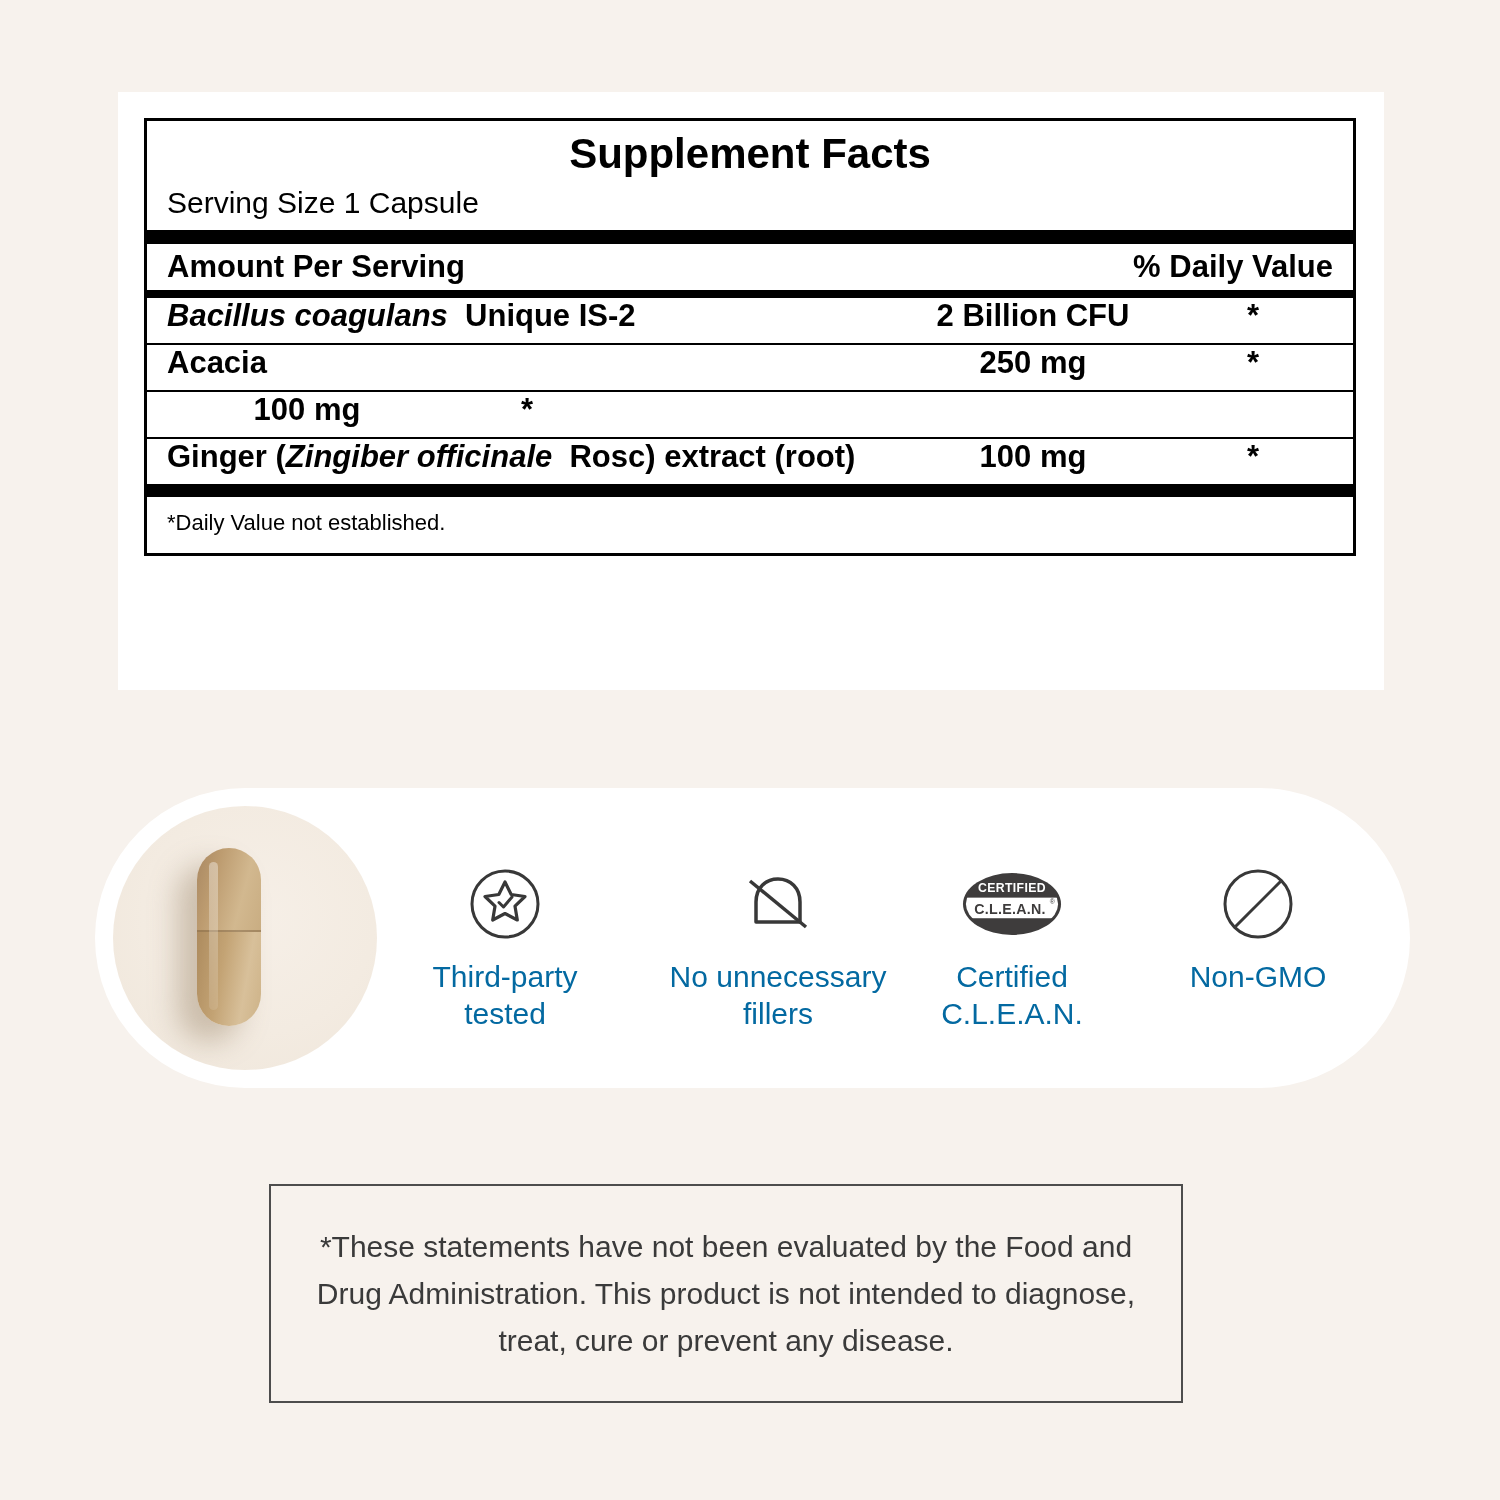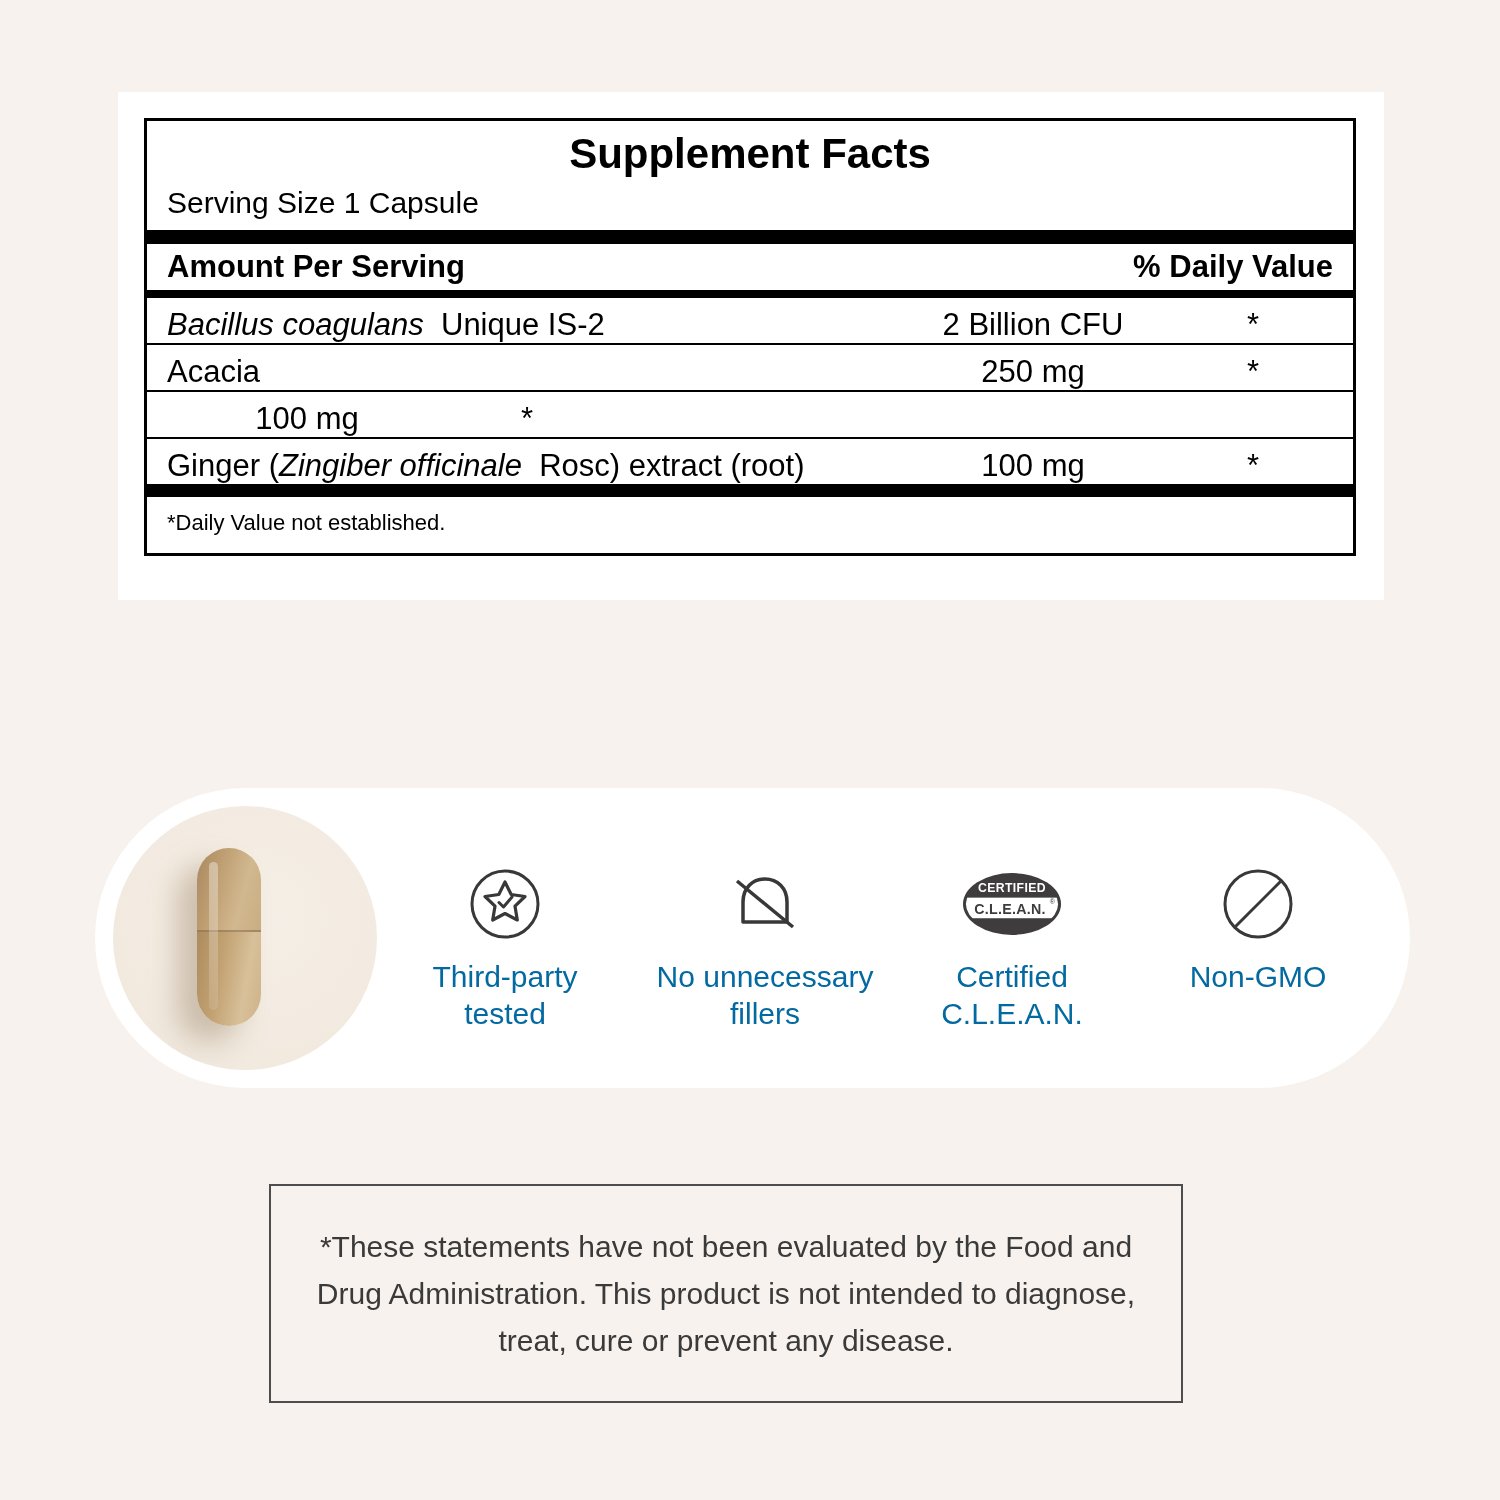--- a/index.html
+++ b/index.html
@@ -5,34 +5,34 @@
   html,body{margin:0;padding:0;}
   body{
     width:1500px;height:1500px;
     background:#f7f2ed;
     font-family:"Liberation Sans", sans-serif;
     color:#000;
   }
   .stage{position:relative;width:1500px;height:1500px;overflow:hidden;background:#f7f2ed;}
 
   
-  .panel{position:absolute;left:118px;top:92px;width:1266px;height:508px;background:#ffffff;}
+  .panel{position:absolute;left:118px;top:92px;width:1266px;height:598px;background:#ffffff;}
   .sf{
     position:absolute;left:26px;top:26px;width:1212px;
     border:3px solid #000;box-sizing:border-box;background:#fff;
   }
   .sf-title{text-align:center;font-weight:bold;font-size:42px;line-height:50px;padding-top:8px;}
   .sf-serving{font-size:30px;line-height:36px;padding:6px 20px 9px;}
   .bar{background:#000;width:100%;}
   .bar-thick{height:14px;}
   .bar-med{height:8px;}
   .bar-bottom{height:13px;}
   .hdr-row{display:flex;justify-content:space-between;align-items:center;
     font-weight:bold;font-size:31px;line-height:36px;padding:5px 20px;}
-  .row{display:flex;align-items:flex-end;height:45px;padding:0 20px;font-size:31px;border-bottom:2px solid #000;}
+  .row{display:flex;align-items:flex-start;height:45px;padding:0 20px;font-size:31px;border-bottom:2px solid #000;font-weight:bold;}
   .row.last{border-bottom:none;}
   .r-name{flex:1;white-space:pre;}
   .r-name .it{font-style:italic;}
   .r-amt{width:280px;text-align:center;}
   .r-dv{width:160px;text-align:center;}
   .sf-footnote{font-size:22px;line-height:36px;padding:8px 20px 12px;}
 
   .other{
     position:absolute;left:46px;top:472px;width:1170px;
     font-size:31px;line-height:44px;
@@ -63,21 +63,21 @@
     border-top:2px solid rgba(130,100,65,0.55);box-sizing:border-box;
   }
   .cap-shine{
     position:absolute;left:12px;top:14px;width:9px;height:148px;border-radius:8px;
     background:linear-gradient(rgba(255,255,255,0.38),rgba(255,255,255,0.10));
   }
 
   .badge{position:absolute;top:77px;width:240px;text-align:center;}
   .badge .icon{height:78px;display:flex;align-items:center;justify-content:center;margin-bottom:15px;}
   .badge .lbl{font-size:30px;line-height:37px;color:#0369a1;}
-  .b1{left:290px;} .b2{left:550px;} .b3{left:797px;} .b4{left:1043px;}
+  .b1{left:290px;} .b2{left:563px;} .b3{left:797px;} .b4{left:1043px;}
   .stroke-ic{stroke:#383838;fill:none;}
 
   
   .disclaimer{
     position:absolute;left:269px;top:1184px;width:914px;height:219px;
     border:2px solid #4d4d4d;box-sizing:border-box;
     display:flex;align-items:center;justify-content:center;
   }
   .disclaimer p{width:872px;margin:0;text-align:center;font-size:30px;line-height:47px;color:#3a3a3a;}
 </style>

